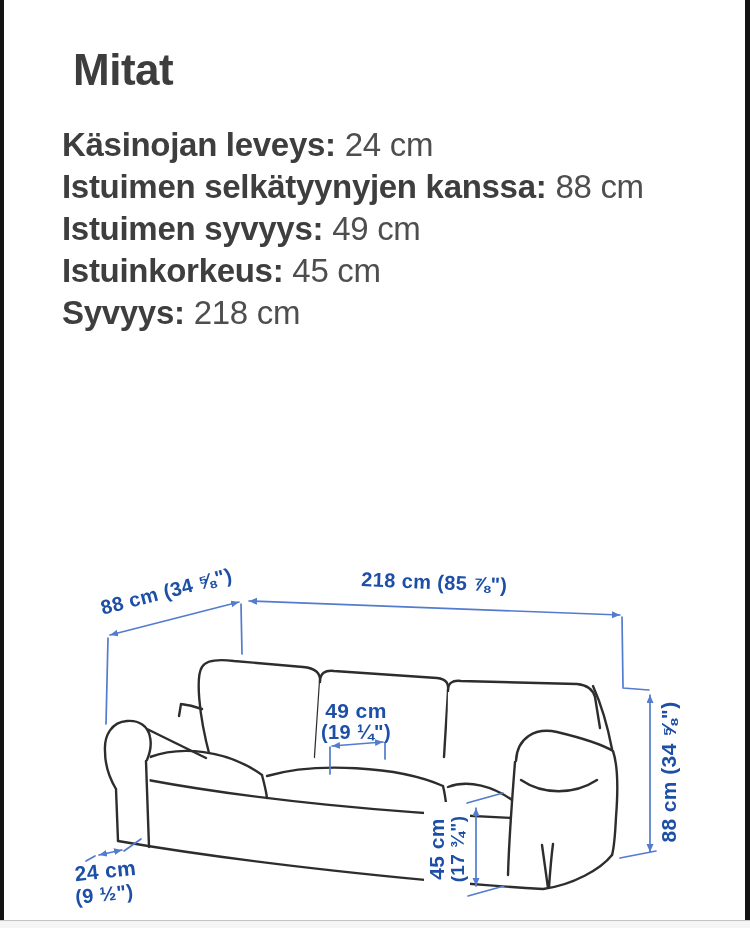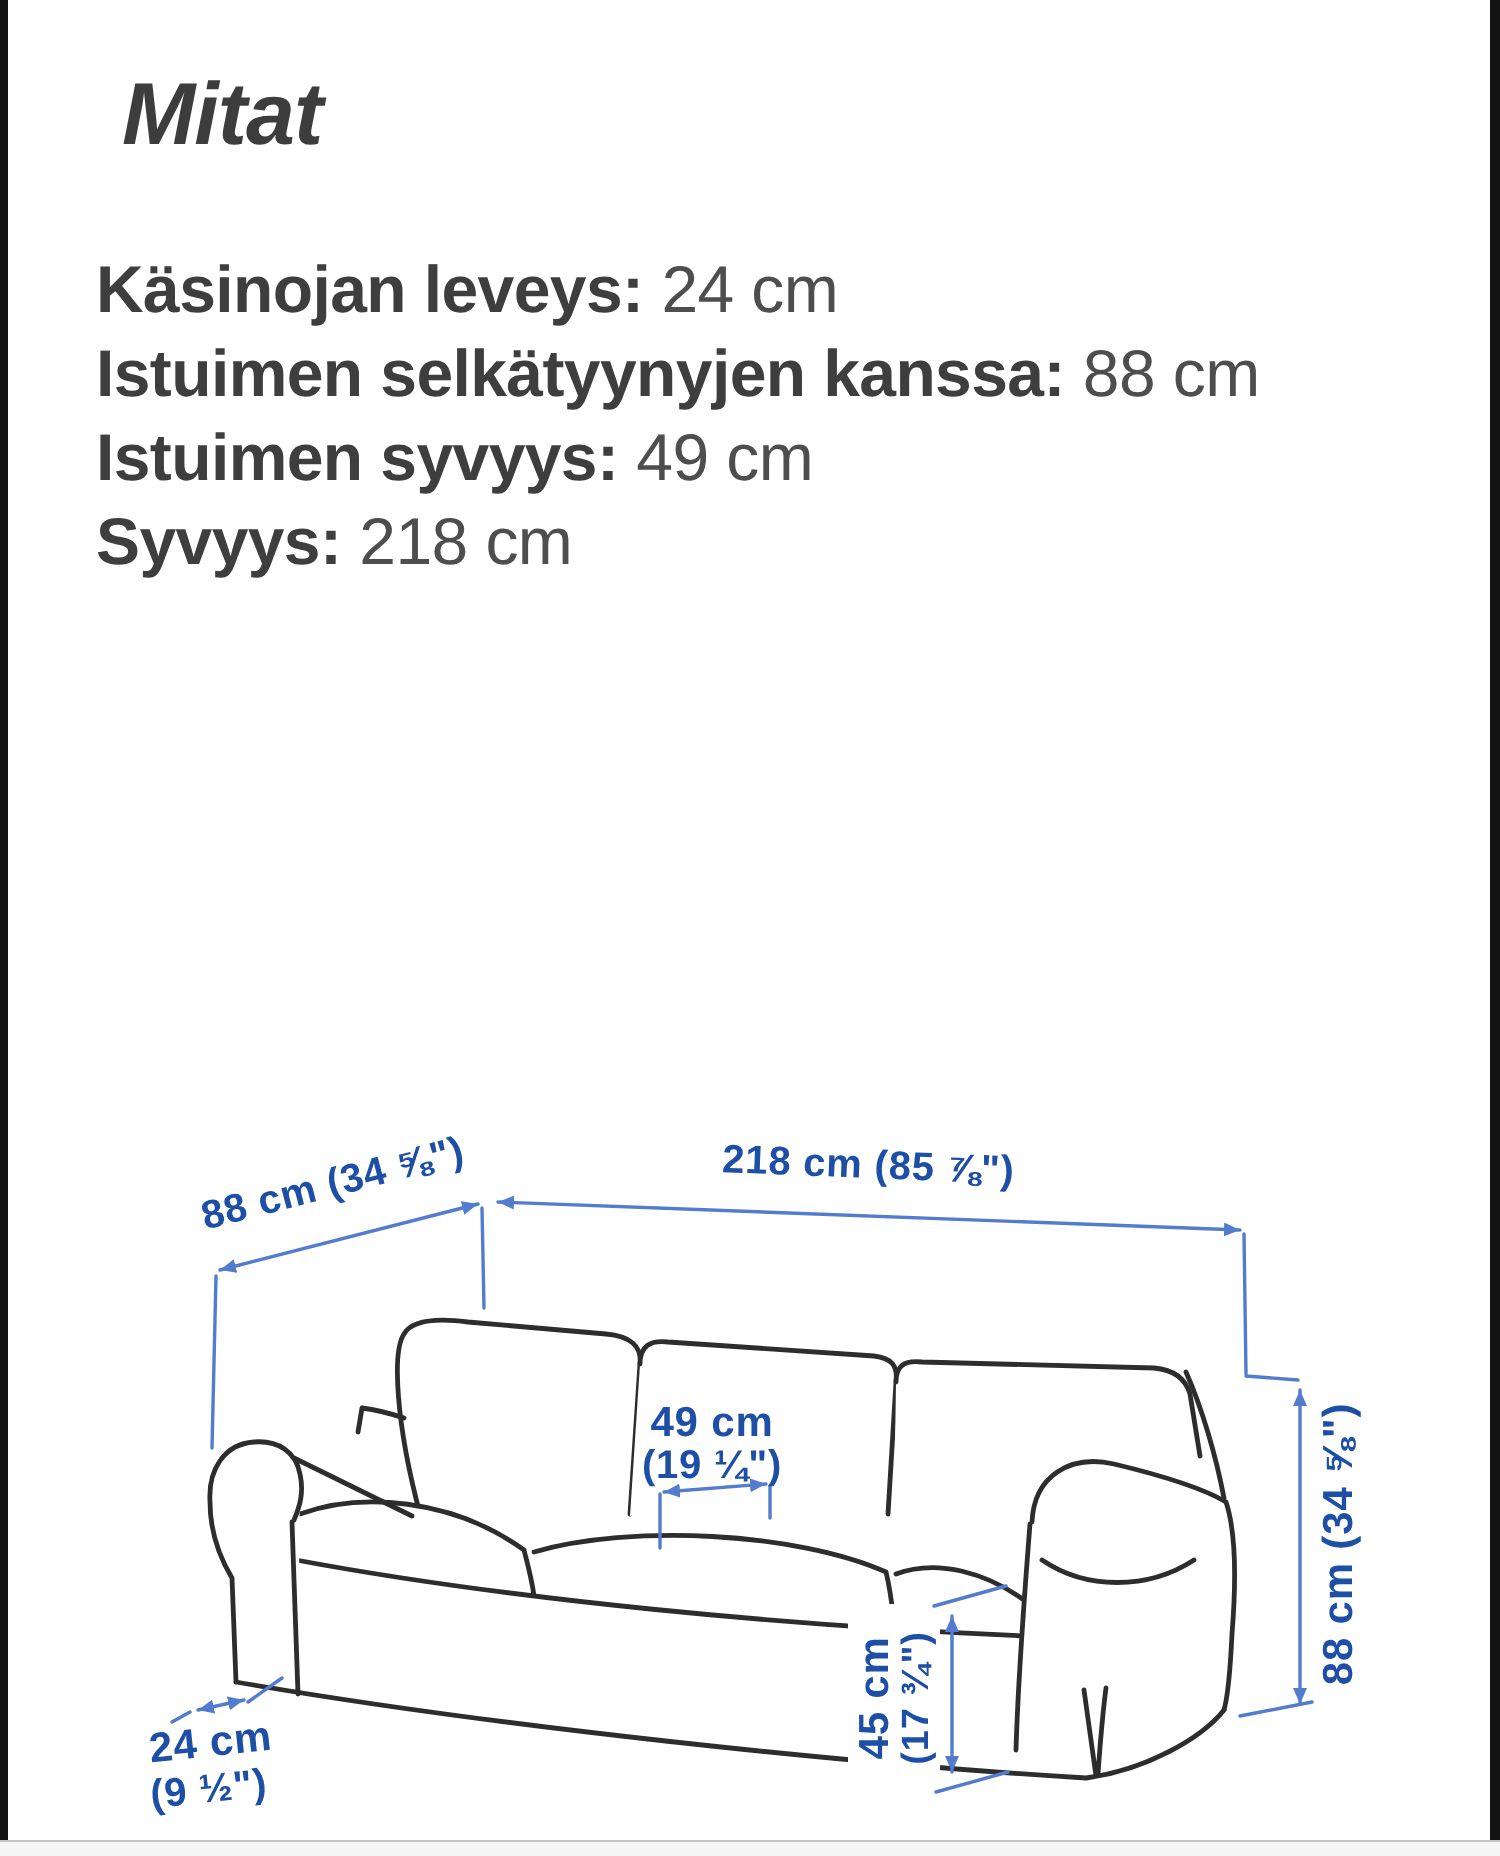--- a/index.html
+++ b/index.html
@@ -5,26 +5,25 @@
   html,body{margin:0;padding:0;}
   body{
     width:750px;height:928px;position:relative;overflow:hidden;
     background:#ffffff;
     font-family:"Liberation Sans","DejaVu Sans",sans-serif;
   }
   .edge{position:absolute;top:0;bottom:0;background:#131313;}
   .edge.left{left:0;width:4px;}
   .edge.right{right:0;width:5px;}
   .page-title{
-    position:absolute;top:36px;left:61px;margin:0;
+    position:absolute;top:36px;left:61px;margin:12px;
     font-size:44px;line-height:44px;font-weight:700;color:#3d3d3d;
     letter-spacing:-0.5px;
-    font-style:italic;
   }
-  .specs{position:absolute;top:124px;left:48px;}
+  .specs{position:absolute;top:124px;left:62px;}
   .spec-row{font-size:33px;line-height:42px;color:#4e4e4e;letter-spacing:-0.3px;white-space:nowrap;}
   .spec-label{font-weight:700;color:#3e3e3e;}
   .spec-value{font-weight:400;color:#4e4e4e;margin-left:9px;}
   .diagram{position:absolute;left:0;top:552px;width:750px;height:376px;}
   .sofa-line{fill:none;stroke:#2d2d2d;stroke-width:2.4;stroke-linecap:round;stroke-linejoin:round;}
   .sofa-fill{fill:#ffffff;stroke:none;}
   .dim-line{fill:none;stroke:#537bce;stroke-width:1.7;stroke-linecap:round;}
   .dim-text{fill:#1e4fa7;font-weight:700;letter-spacing:0.4px;}
   .bottom-strip{position:absolute;left:0;right:0;bottom:0;height:7px;background:#f5f5f6;border-top:1px solid #c4c4c4;}
 </style>
@@ -38,20 +37,23 @@
 
 <div class="specs">
   <div class="spec-row">
     <span class="spec-label">Käsinojan leveys:</span><span class="spec-value">24 cm</span>
   </div>
   <div class="spec-row">
     <span class="spec-label">Istuimen selkätyynyjen kanssa:</span><span class="spec-value">88 cm</span>
   </div>
   <div class="spec-row">
     <span class="spec-label">Istuimen syvyys:</span><span class="spec-value">49 cm</span>
+  </div>
+  <div class="spec-row">
+    <span class="spec-label">Istuinkorkeus:</span><span class="spec-value">45 cm</span>
   </div>
   <div class="spec-row">
     <span class="spec-label">Syvyys:</span><span class="spec-value">218 cm</span>
   </div>
 </div>
 
 <svg class="diagram" viewBox="0 552 750 376" xmlns="http://www.w3.org/2000/svg">
   <defs>
     <marker id="ah" markerUnits="userSpaceOnUse" markerWidth="10" markerHeight="9" refX="8" refY="3.5" orient="auto-start-reverse">
       <path d="M0,0 L8,3.5 L0,7 Z" fill="#537bce"></path>

